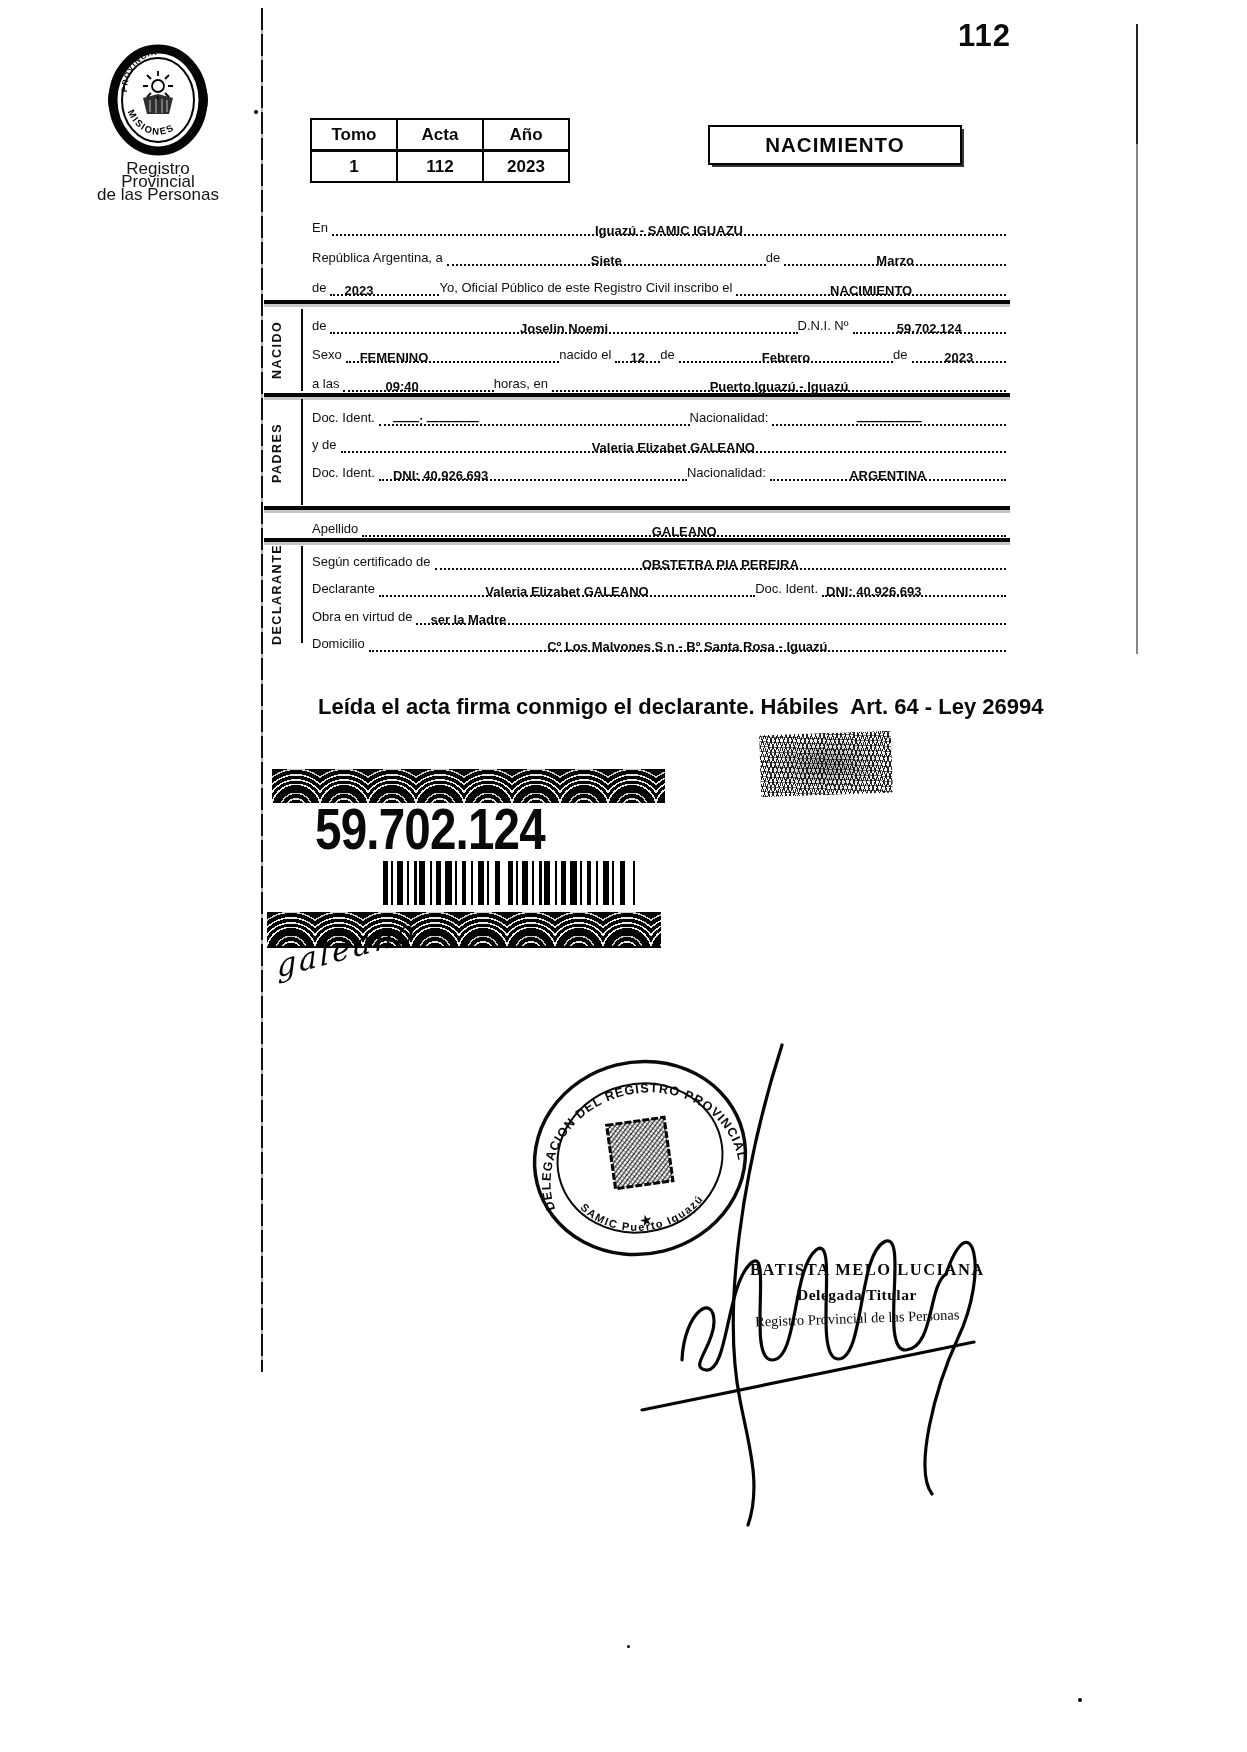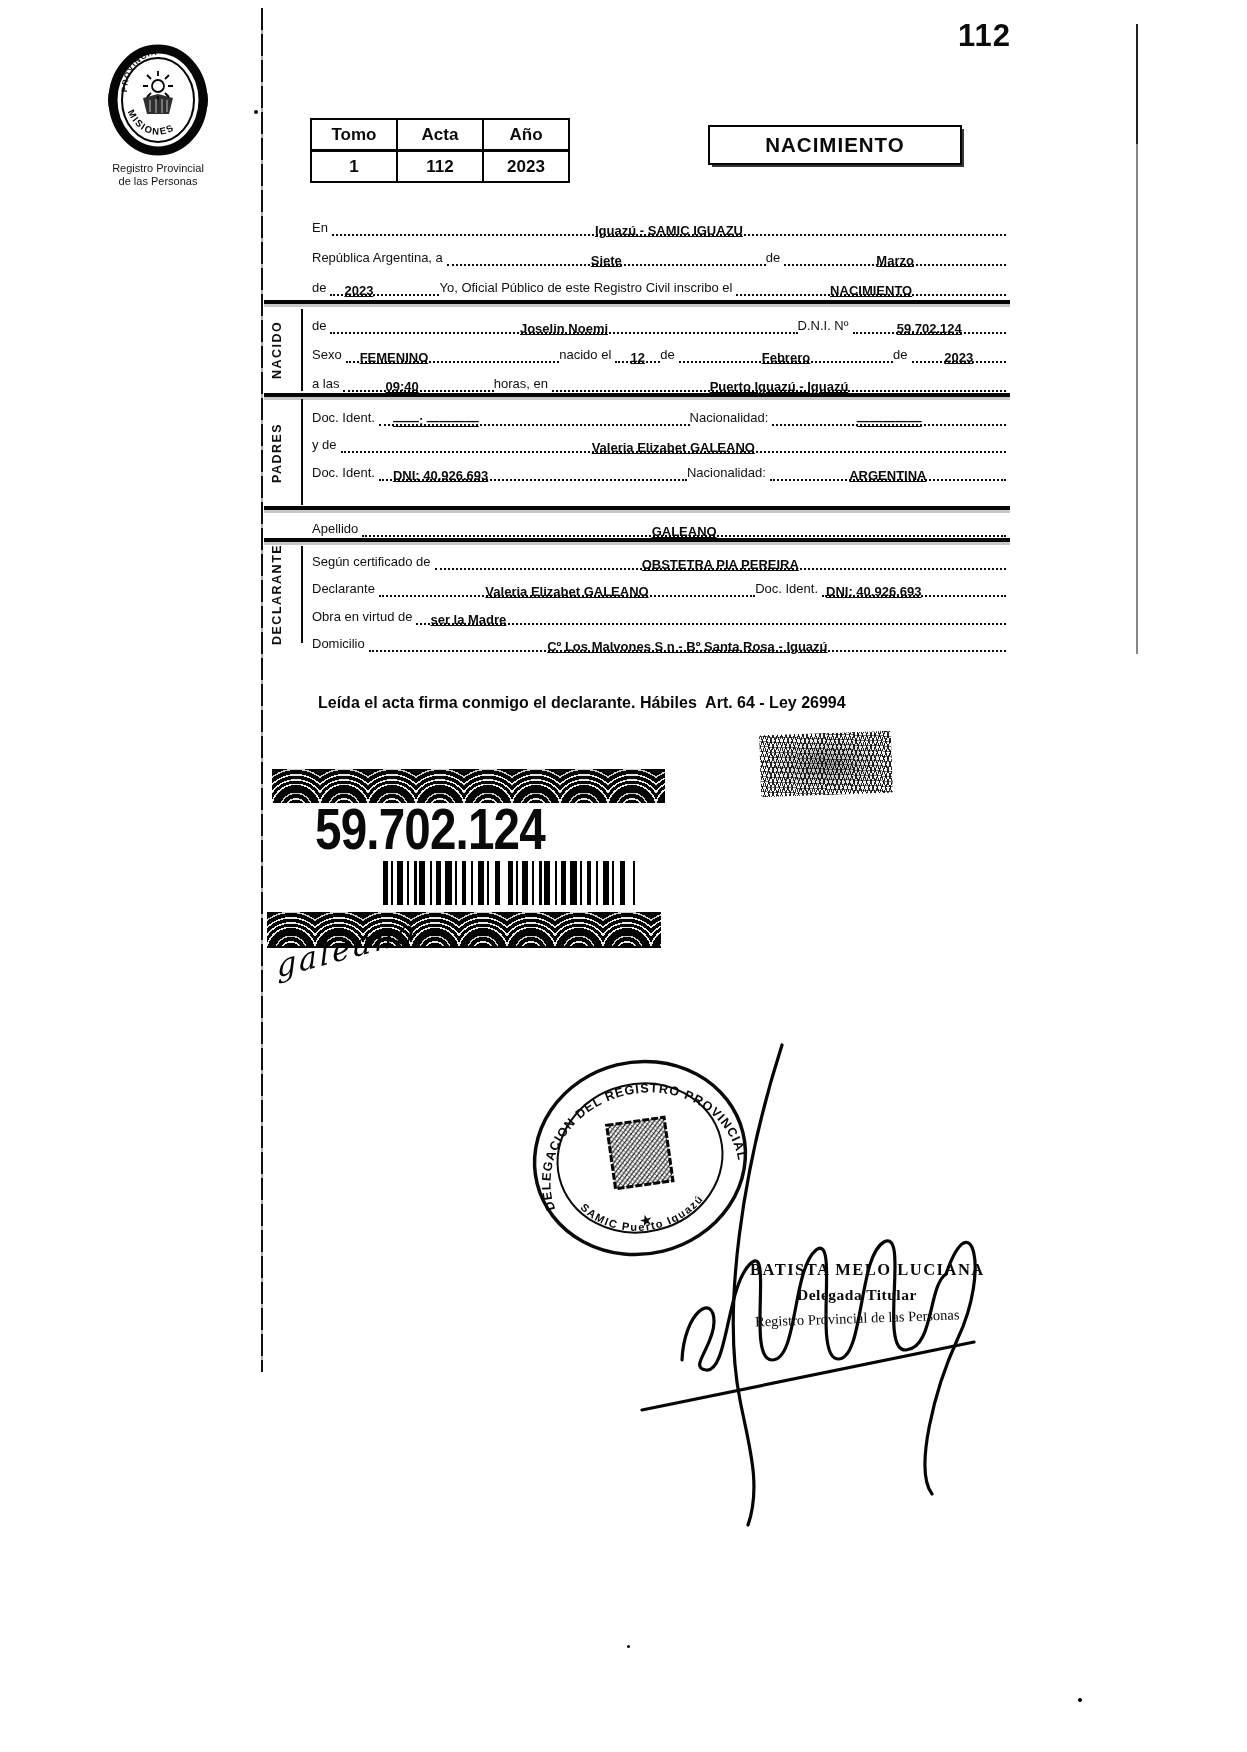--- a/index.html
+++ b/index.html
@@ -9,52 +9,52 @@
     font-family:"Liberation Sans",sans-serif;color:#0a0a0a;
   }
   
   .vline-left{position:absolute;left:261px;top:8px;width:2px;height:1364px;
     background:repeating-linear-gradient(180deg,#111 0 22px,rgba(17,17,17,.35) 22px 26px);}
   .vline-right{position:absolute;left:1136px;top:24px;width:2px;height:630px;
     background:linear-gradient(180deg,#222 0 120px,rgba(34,34,34,.55) 120px 100%);}
   
   .logo{position:absolute;left:106px;top:44px;width:104px;height:118px;}
   .logo-caption{position:absolute;left:88px;top:162px;width:140px;text-align:center;
-    font-size:11px;line-height:13px;color:#151515;}
+    font-size:17px;line-height:13px;color:#151515;}
   
   .title{position:absolute;left:452px;top:64px;width:340px;text-align:center;
     font-family:"DejaVu Sans Mono",monospace;font-weight:bold;font-size:23px;letter-spacing:2.5px;}
   .pageno{position:absolute;left:958px;top:18px;font-size:31px;font-weight:bold;letter-spacing:1px;}
   .rec-table{position:absolute;left:310px;top:118px;border-collapse:collapse;}
   .rec-table td{border:2.5px solid #050505;width:84px;height:29px;text-align:center;
     font-size:17px;font-weight:bold;padding:0;}
   .rec-table tr:first-child td{border-bottom-width:3px;}
   .nac-box{position:absolute;left:708px;top:125px;width:250px;height:36px;
     border:2.5px solid #050505;box-shadow:3px 3px 0 -1px rgba(5,5,5,.8);
     display:flex;align-items:center;justify-content:center;
     font-size:20.5px;font-weight:bold;letter-spacing:1px;}
   
   .block{position:absolute;left:312px;width:694px;}
   .row{display:flex;align-items:flex-end;font-size:13px;}
   .b-intro .row{height:30px;}
   .b-nacido .row{height:29px;}
   .b-padres .row,.b-apellido .row,.b-decl .row{height:27.5px;}
   .lbl{white-space:nowrap;padding:0 4px 1px 0;color:#101010;}
   .fld{flex-grow:1;position:relative;border-bottom:2.5px dotted #0a0a0a;
-    display:flex;justify-content:center;align-items:center;min-width:18px;text-decoration:underline;}
+    display:flex;justify-content:center;align-items:center;min-width:18px;}
   .val{font-weight:bold;white-space:nowrap;transform:translateY(3px);line-height:1;}
   .fld.left{justify-content:flex-start;padding-left:14px;}
   .fld.timepad{justify-content:flex-start;padding-left:42px;}
   .hdiv{position:absolute;left:264px;width:746px;height:4px;background:#060606;
     box-shadow:0 3px 0 rgba(0,0,0,.22);}
   .bracket{position:absolute;left:301px;width:2px;background:#0a0a0a;}
   .side-label{position:absolute;left:268px;width:18px;display:flex;align-items:center;justify-content:center;
     writing-mode:vertical-rl;transform:rotate(180deg);
     font-size:12.5px;font-weight:bold;letter-spacing:1.5px;color:#101010;}
-  .closing{position:absolute;left:318px;top:694px;font-size:16px;font-weight:bold;white-space:pre;}
+  .closing{position:absolute;left:318px;top:694px;font-size:22px;font-weight:bold;white-space:pre;}
   
   .mini-stamp{position:absolute;left:760px;top:733px;width:132px;height:62px;transform:rotate(-2deg);
     background-image:
       radial-gradient(ellipse at 50% 50%, rgba(0,0,0,.35), transparent 70%),
       repeating-linear-gradient(72deg, rgba(0,0,0,.85) 0 1px, transparent 1px 4px),
       repeating-linear-gradient(-68deg, rgba(0,0,0,.85) 0 1px, transparent 1px 4px),
       repeating-linear-gradient(4deg, rgba(0,0,0,.55) 0 1px, transparent 1px 5px);
     border-radius:3px;}
   .band{position:absolute;height:34px;background-color:#040404;
     background-image:repeating-radial-gradient(circle at 24px 40px,

